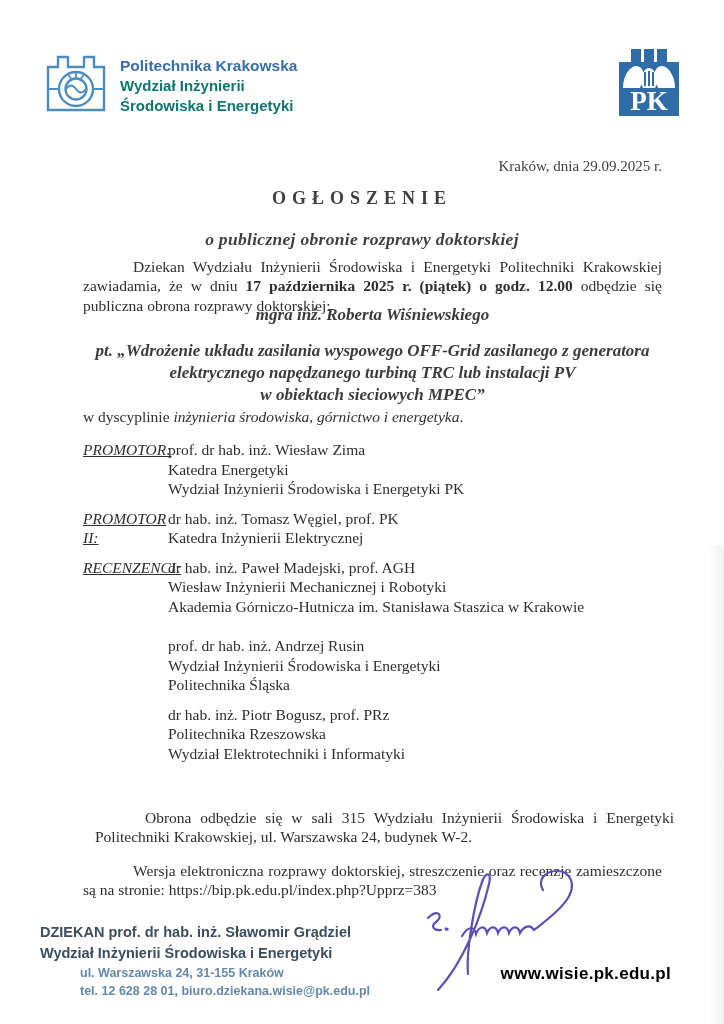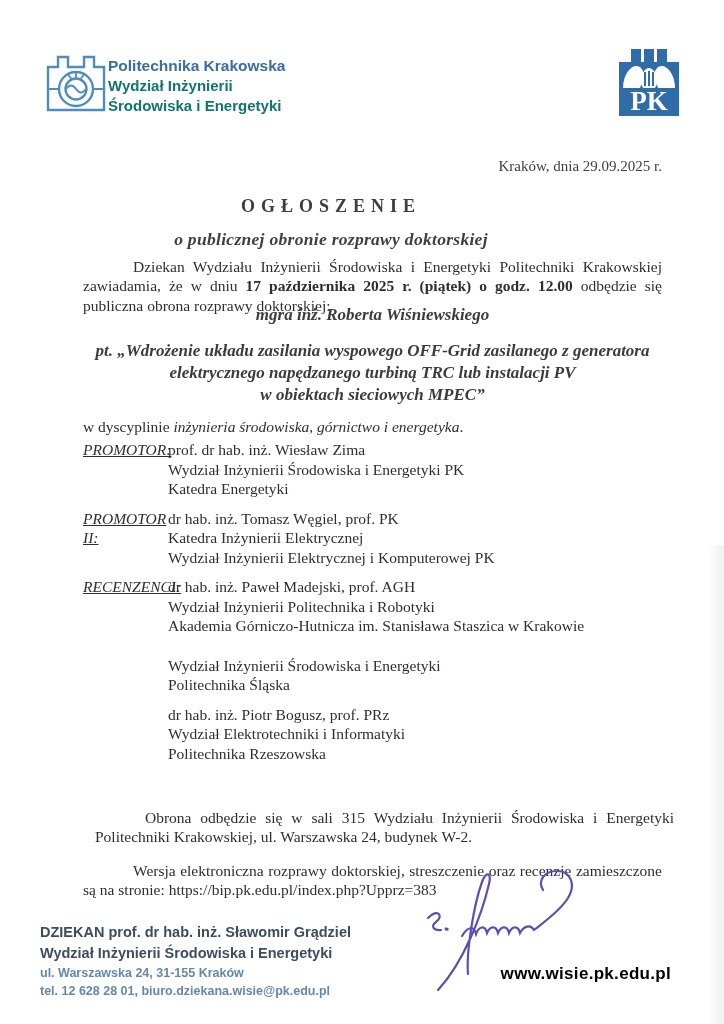--- a/index.html
+++ b/index.html
@@ -12,51 +12,51 @@
     font-family:"Liberation Serif","DejaVu Serif",serif;
     color:#2e2e2e;
   }
   
   .edge-shadow{
     position:absolute;right:0;top:545px;width:16px;height:479px;
     background:linear-gradient(to right,rgba(0,0,0,0),rgba(0,0,0,0.06));
     pointer-events:none;
   }
   
-  .header-left{position:absolute;left:44px;top:52px;display:flex;align-items:flex-start;gap:0;}
+  .header-left{position:absolute;left:44px;top:52px;display:flex;align-items:flex-start;gap:12px;}
   .brand-text{font-family:"Liberation Sans","DejaVu Sans",sans-serif;padding-top:4px;}
   .brand-title{font-size:15.5px;font-weight:bold;color:#3a6da6;line-height:20px;}
   .brand-sub{font-size:15px;color:#0f766e;line-height:20px;font-weight:600;}
   .header-right{position:absolute;right:40px;top:44px;}
   
   .date-line{position:absolute;top:158px;right:62px;font-size:15px;color:#404040;}
   
-  .heading-block{position:absolute;left:0;top:196px;width:662px;text-align:center;color:#3f3f3f;}
+  .heading-block{position:absolute;left:0;top:188px;width:662px;text-align:center;color:#3f3f3f;padding-left:31px;}
   .heading{font-size:18px;font-weight:bold;letter-spacing:6px;}
-  .subheading{font-size:17.5px;font-weight:bold;font-style:italic;margin-top:12px;letter-spacing:.3px;}
+  .subheading{font-size:17.5px;font-weight:bold;font-style:italic;margin-top:20px;letter-spacing:.3px;}
   
   .col{position:absolute;left:83px;width:579px;}
   .intro{top:241px;text-align:justify;font-size:15.5px;line-height:19.5px;text-indent:50px;}
   .candidate-block{top:305px;text-align:center;}
   .candidate{font-size:17px;font-weight:bold;font-style:italic;color:#3b3b3b;}
   .thesis{margin-top:15px;font-size:17px;font-weight:bold;font-style:italic;line-height:22px;color:#3b3b3b;}
-  .discipline{top:408px;font-size:15.5px;margin-top:10px;}
+  .discipline{top:408px;font-size:15.5px;}
   .discipline .it{font-style:italic;}
   
   .roles{top:440px;font-size:15.5px;line-height:19.5px;}
   .role{display:flex;margin-bottom:10px;}
   .role.gap-lg{margin-bottom:20px;}
   .role-label{width:85px;flex:0 0 85px;font-style:italic;text-decoration:underline;}
   .role-name{font-weight:normal;}
   .venue{top:792px;text-align:justify;font-size:15.5px;line-height:19.5px;text-indent:50px;margin-left:12px;}
   .online{top:845px;text-align:justify;font-size:15.5px;line-height:19.5px;text-indent:50px;}
   
   .footer-left{position:absolute;left:40px;top:922px;font-family:"Liberation Sans","DejaVu Sans",sans-serif;}
   .footer-dean{font-size:14.5px;font-weight:bold;color:#3c4d60;line-height:21px;}
-  .footer-small{font-size:12.5px;color:#6588aa;line-height:18px;font-weight:600;}
+  .footer-small{font-size:12.5px;color:#6588aa;line-height:18px;font-weight:600;margin-left:40px;}
   .website{position:absolute;right:53px;top:964px;font-family:"Liberation Sans","DejaVu Sans",sans-serif;
            font-size:17px;font-weight:bold;color:#000000;letter-spacing:.3px;}
   .signature{position:absolute;left:410px;top:856px;}
 </style>
 </head>
 <body>
 
 <div class="page">
   <div class="edge-shadow"></div>
 
@@ -108,57 +108,57 @@
   </div>
 
   <div class="col discipline"><span>w dyscyplinie </span><span class="it">inżynieria środowiska, górnictwo i energetyka</span><span>.</span></div>
 
   <div class="col roles">
 
     <div class="role">
       <div class="role-label">PROMOTOR:</div>
       <div>
         <div class="role-name">prof. dr hab. inż. Wiesław Zima</div>
+        <div>Katedra Energetyki</div>
         <div>Wydział Inżynierii Środowiska i Energetyki PK</div>
-        <div>Katedra Energetyki</div>
       </div>
     </div>
 
     <div class="role">
       <div class="role-label">PROMOTOR II:</div>
       <div>
         <div class="role-name">dr hab. inż. Tomasz Węgiel, prof. PK</div>
         <div>Katedra Inżynierii Elektrycznej</div>
-        <div>Wydział Inżynierii Elektrycznej i Komputerowej PK</div>
       </div>
     </div>
 
     <div class="role gap-lg">
       <div class="role-label">RECENZENCI:</div>
       <div>
         <div class="role-name">dr hab. inż. Paweł Madejski, prof. AGH</div>
-        <div>Wydział Inżynierii Politechnika i Robotyki</div>
+        <div>Wiesław Inżynierii Mechanicznej i Robotyki</div>
         <div>Akademia Górniczo-Hutnicza im. Stanisława Staszica w Krakowie</div>
       </div>
     </div>
 
     <div class="role">
       <div class="role-label"></div>
       <div>
+        <div class="role-name">prof. dr hab. inż. Andrzej Rusin</div>
         <div>Wydział Inżynierii Środowiska i Energetyki</div>
         <div>Politechnika Śląska</div>
       </div>
     </div>
 
     <div class="role">
       <div class="role-label"></div>
       <div>
         <div class="role-name">dr hab. inż. Piotr Bogusz, prof. PRz</div>
+        <div>Politechnika Rzeszowska</div>
         <div>Wydział Elektrotechniki i Informatyki</div>
-        <div>Politechnika Rzeszowska</div>
       </div>
     </div>
 
   </div>
 
   <p class="col venue">Obrona odbędzie się w sali 315 Wydziału Inżynierii Środowiska i Energetyki Politechniki Krakowskiej, ul. Warszawska 24, budynek W-2.</p>
 
   <p class="col online"><span>Wersja elektroniczna rozprawy doktorskiej, streszczenie oraz recenzje zamieszczone są na stronie: </span><span>https://bip.pk.edu.pl/index.php?Upprz=383</span></p>
 
   <div class="signature">

